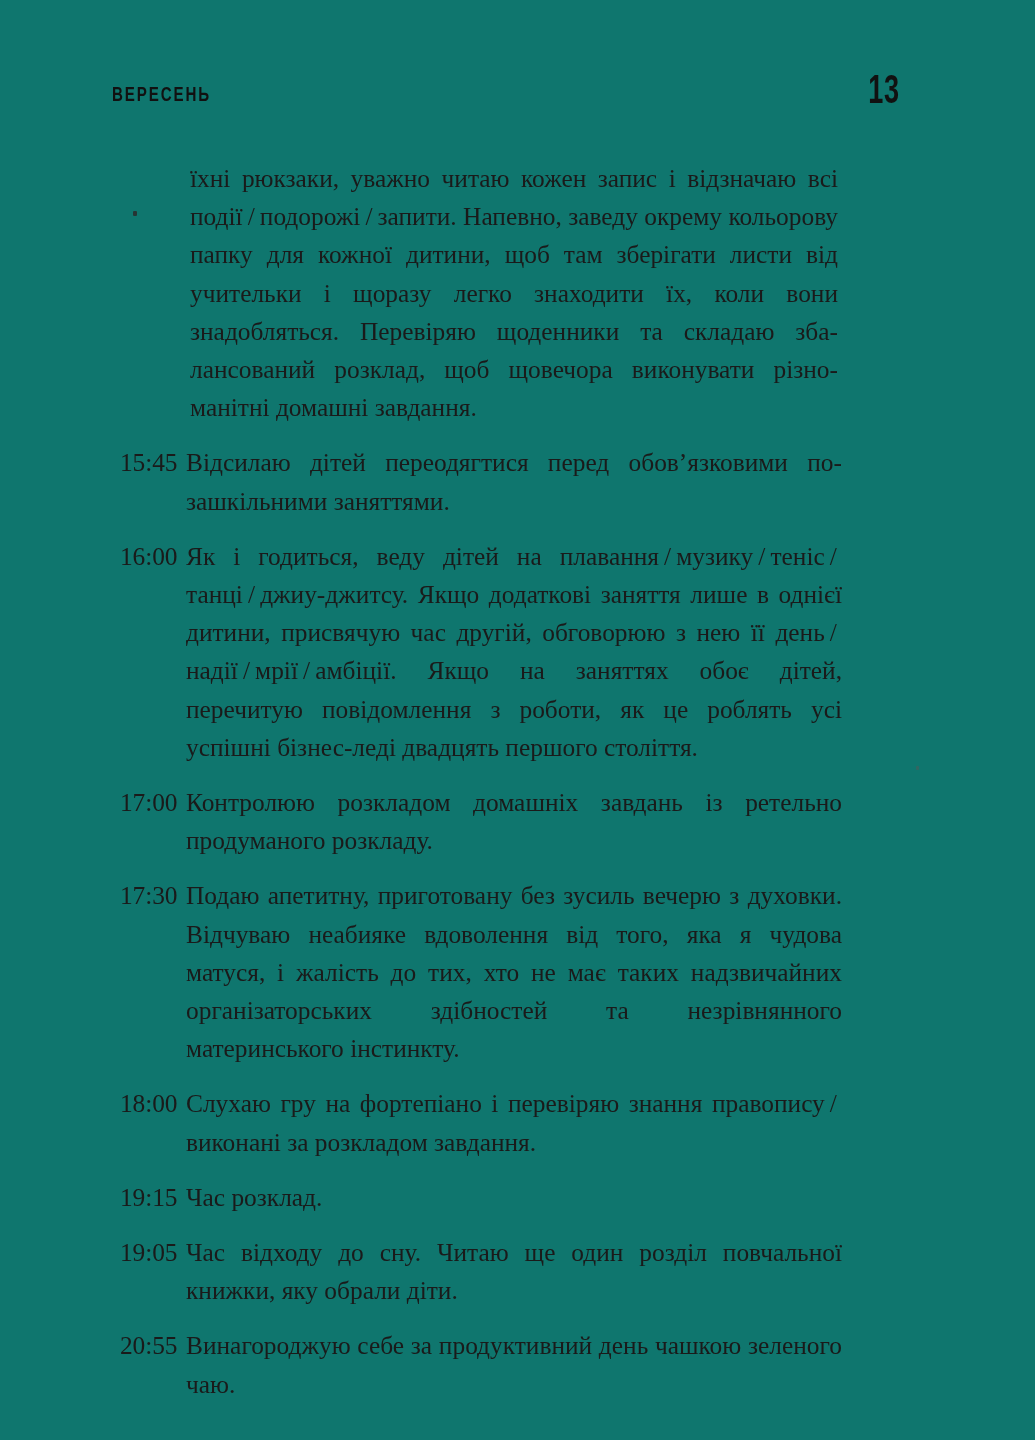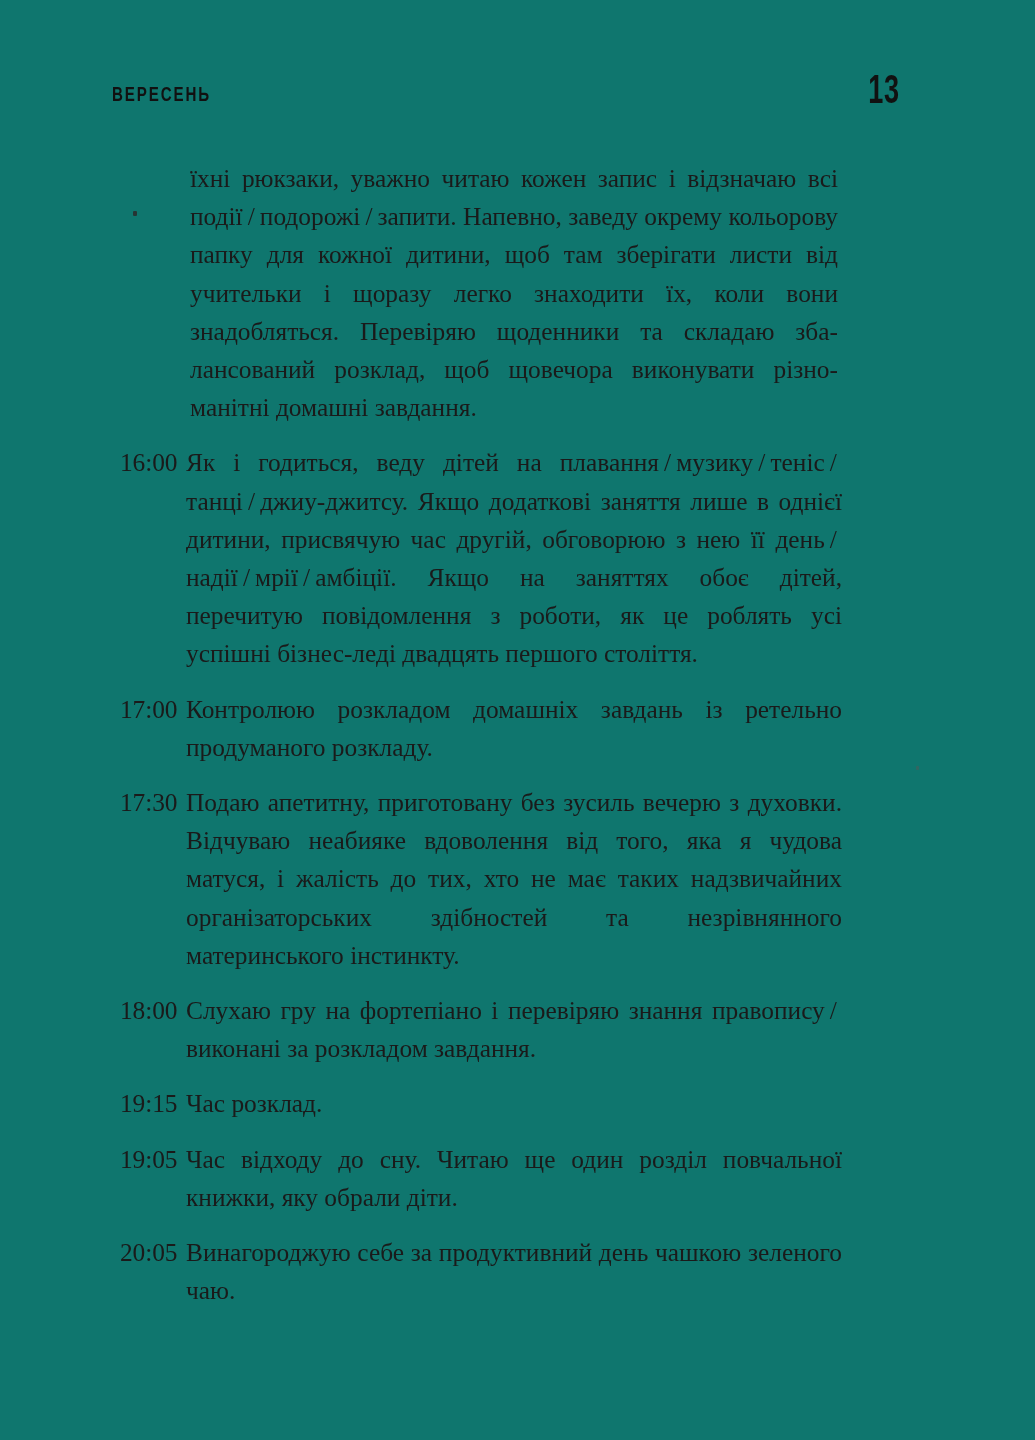--- a/index.html
+++ b/index.html
@@ -122,20 +122,24 @@
 
   <div class="speck"></div>
   <div class="speck2"></div>
 
   <div class="textblock">
 
     <p class="para">їхні рюкзаки, уважно читаю кожен запис і відзначаю всі події / подорожі / запити. Напевно, заведу окрему кольо­рову папку для кожної дитини, щоб там зберігати листи від учительки і щоразу легко знаходити їх, коли вони знадобляться. Перевіряю щоденники та складаю зба­лансований розклад, щоб щовечора виконувати різно­манітні домашні завдання.</p>
 
     <div id="entries">
         <p class="entry gap-top">
+          <span class="time">15:45</span>
+          <span class="body">Відсилаю дітей переодягтися перед обов’язковими по­зашкільними заняттями.</span>
+        </p>
+        <p class="entry gap-top">
           <span class="time">16:00</span>
           <span class="body">Як і годиться, веду дітей на плавання / музику / теніс / танці / джиу-джитсу. Якщо додаткові заняття лише в од­нієї дитини, присвячую час другій, обговорюю з нею її день / надії / мрії / амбіції. Якщо на заняттях обоє дітей, перечитую повідомлення з роботи, як це роблять усі успішні бізнес-леді двадцять першого століття.</span>
         </p>
         <p class="entry gap-top">
           <span class="time">17:00</span>
           <span class="body">Контролюю розкладом домашніх завдань із ретельно продуманого розкладу.</span>
         </p>
         <p class="entry gap-top">
           <span class="time">17:30</span>
           <span class="body">Подаю апетитну, приготовану без зусиль вечерю з ду­ховки. Відчуваю неабияке вдоволення від того, яка я чу­дова матуся, і жалість до тих, хто не має таких надзви­чайних організаторських здібностей та незрівнянного материнського інстинкту.</span>
@@ -146,19 +150,19 @@
         </p>
         <p class="entry gap-top">
           <span class="time">19:15</span>
           <span class="body">Час розклад.</span>
         </p>
         <p class="entry gap-top">
           <span class="time">19:05</span>
           <span class="body">Час відходу до сну. Читаю ще один розділ повчальної книжки, яку обрали діти.</span>
         </p>
         <p class="entry gap-top">
-          <span class="time">20:05</span>
+          <span class="time">20:55</span>
           <span class="body">Винагороджую себе за продуктивний день чашкою зе­леного чаю.</span>
         </p>
       </div>
 
   </div>
 </div>
 
 </body></html>

